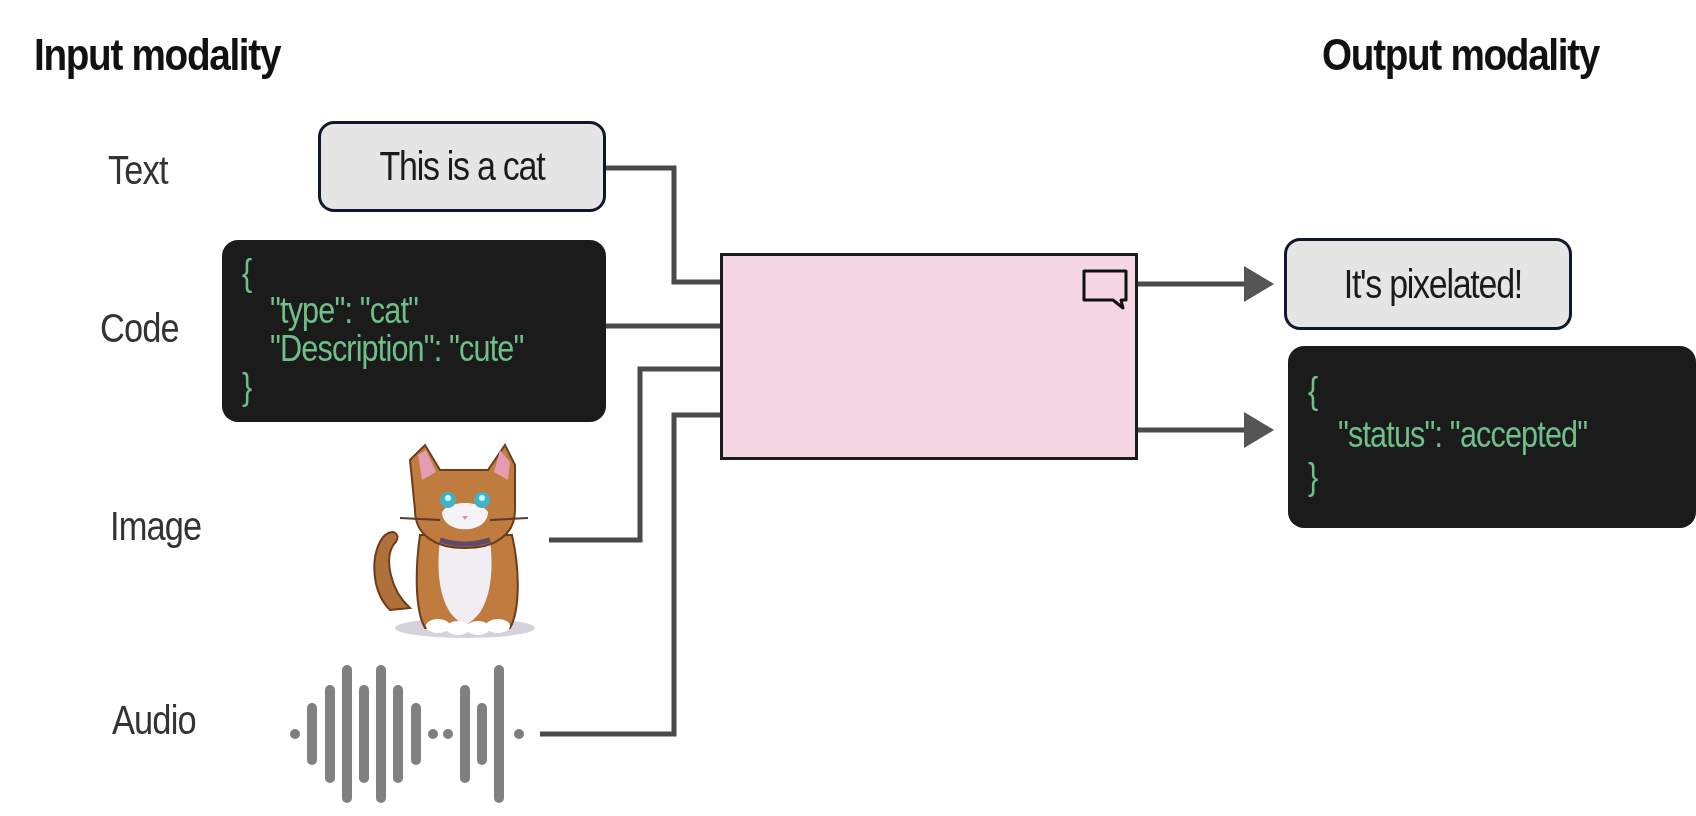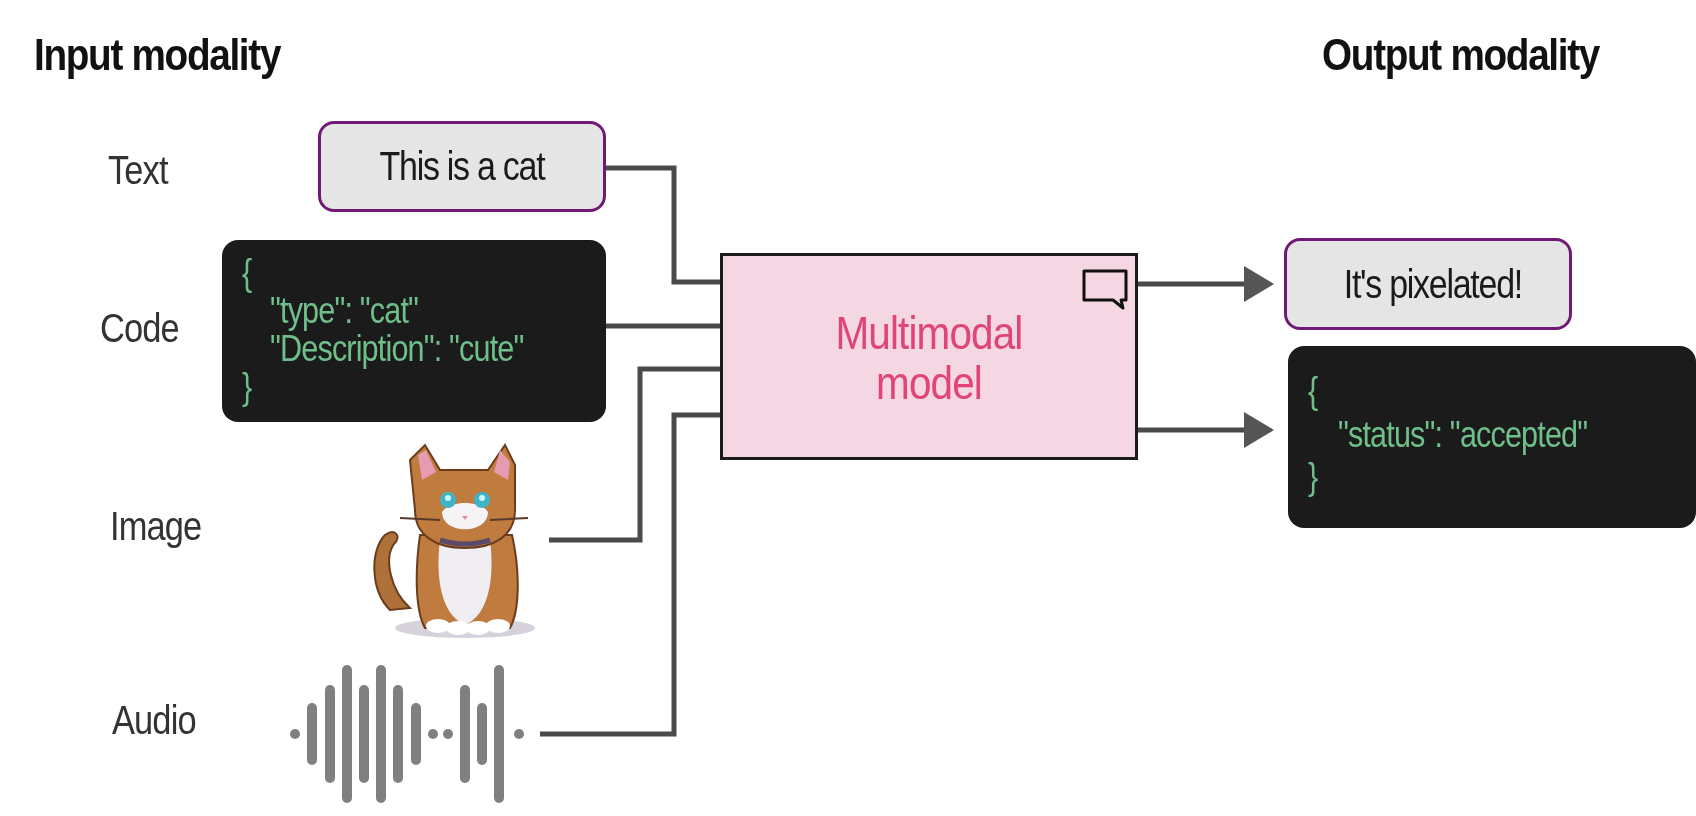--- a/index.html
+++ b/index.html
@@ -4,21 +4,21 @@
   <style>
     html, body { margin: 0; padding: 0; background: #ffffff; }
     body { width: 1696px; height: 816px; position: relative; overflow: hidden;
       font-family: "Liberation Sans", sans-serif; }
     .heading { position: absolute; font-weight: bold; font-size: 44px; color: #111;
       letter-spacing: -1.5px; transform: scaleX(0.88); transform-origin: left top; }
     #h-in { left: 34px; top: 30px; }
     #h-out { left: 1322px; top: 30px; }
     .label { position: absolute; font-size: 40px; color: #333; letter-spacing: -1px;
       transform: scaleX(0.86); transform-origin: left top; }
-    .pill { position: absolute; box-sizing: border-box; border: 3px solid #701a75;
+    .pill { position: absolute; box-sizing: border-box; border: 3px solid #0f172a;
       border-radius: 16px; background: #e5e5e5; display: flex; align-items: center;
       justify-content: center; font-size: 40px; color: #1a1a1a; letter-spacing: -1.5px; }
     .pill span { display: inline-block; transform: scaleX(0.85); }
     .code { position: absolute; background: #1b1b1b; border-radius: 16px; color: #6fbf8a;
       font-size: 36px; line-height: 38px; box-sizing: border-box; letter-spacing: -1px; }
     .code .line { position: absolute; white-space: pre; transform: scaleX(0.85); transform-origin: left top; }
     .model { position: absolute; left: 720px; top: 253px; width: 418px; height: 207px;
       box-sizing: border-box; border: 3px solid #1c1c1c; background: #f4d7e2; }
     .model-text { position: absolute; left: 0; right: 0; top: 52px; text-align: center;
       color: #e0457a; font-size: 46px; line-height: 50px; letter-spacing: -1px; }
@@ -96,24 +96,20 @@
     <line x1="148" y1="78" x2="148" y2="78"></line>
     <line x1="163" y1="78" x2="163" y2="78"></line>
     <line x1="180" y1="34" x2="180" y2="122"></line>
     <line x1="197" y1="52" x2="197" y2="104"></line>
     <line x1="214" y1="14" x2="214" y2="142"></line>
     <line x1="234" y1="78" x2="234" y2="78"></line>
   </g>
 </svg>
 
 <div class="model">
-  <div class="model-text">
-    <div>Multimodal</div>
-    <div>model</div>
-  </div>
   <svg style="left:358px; top:12px;" width="50" height="44">
     <path d="M3,3 L45,3 L45,32 L40,32 L42,40 L32,32 L3,32 Z" fill="none" stroke="#111" stroke-width="3" stroke-linejoin="round"></path>
   </svg>
 </div>
 
 <div class="pill" style="left:1284px; top:238px; width:288px; height:92px;padding-left:9px;">
   <span>It's pixelated!</span>
 </div>
 
 <div class="code" style="left:1288px; top:346px; width:408px; height:182px;">

